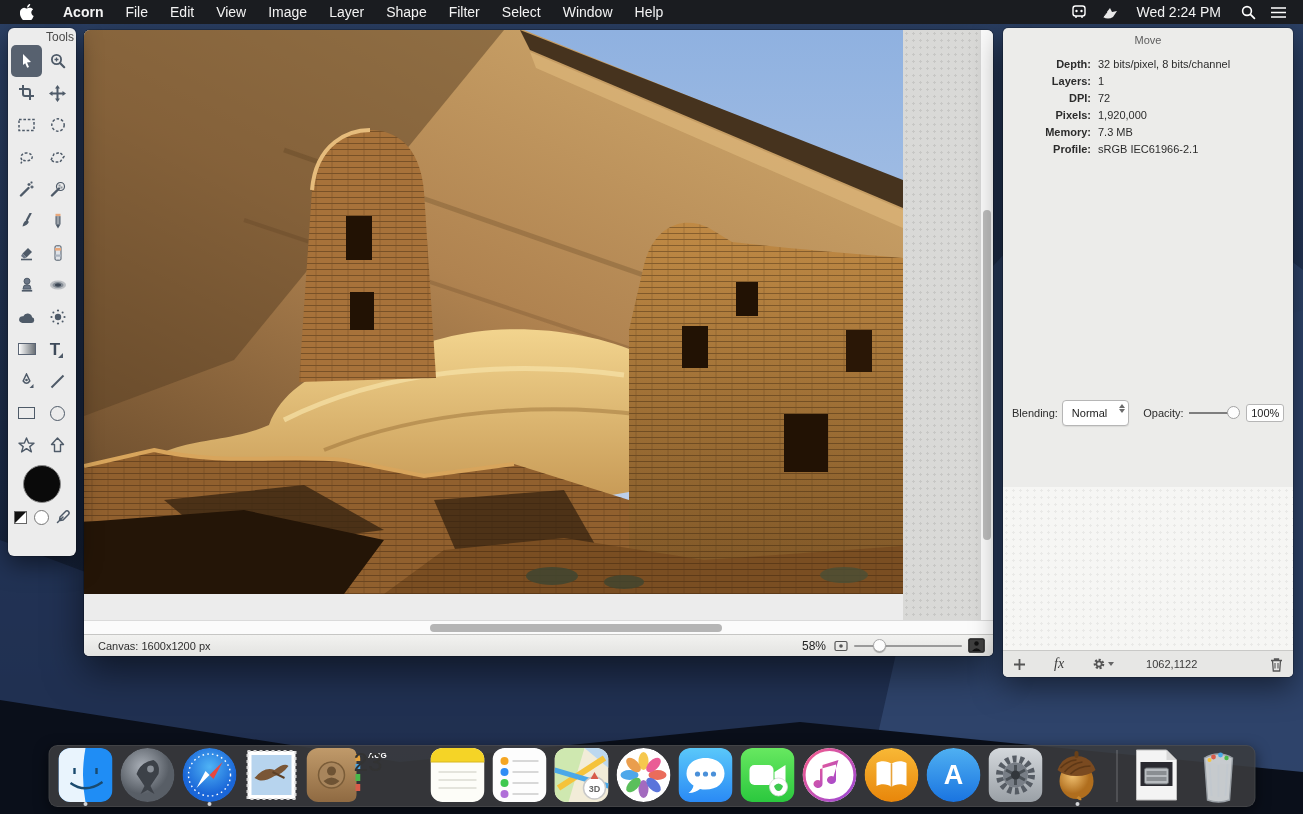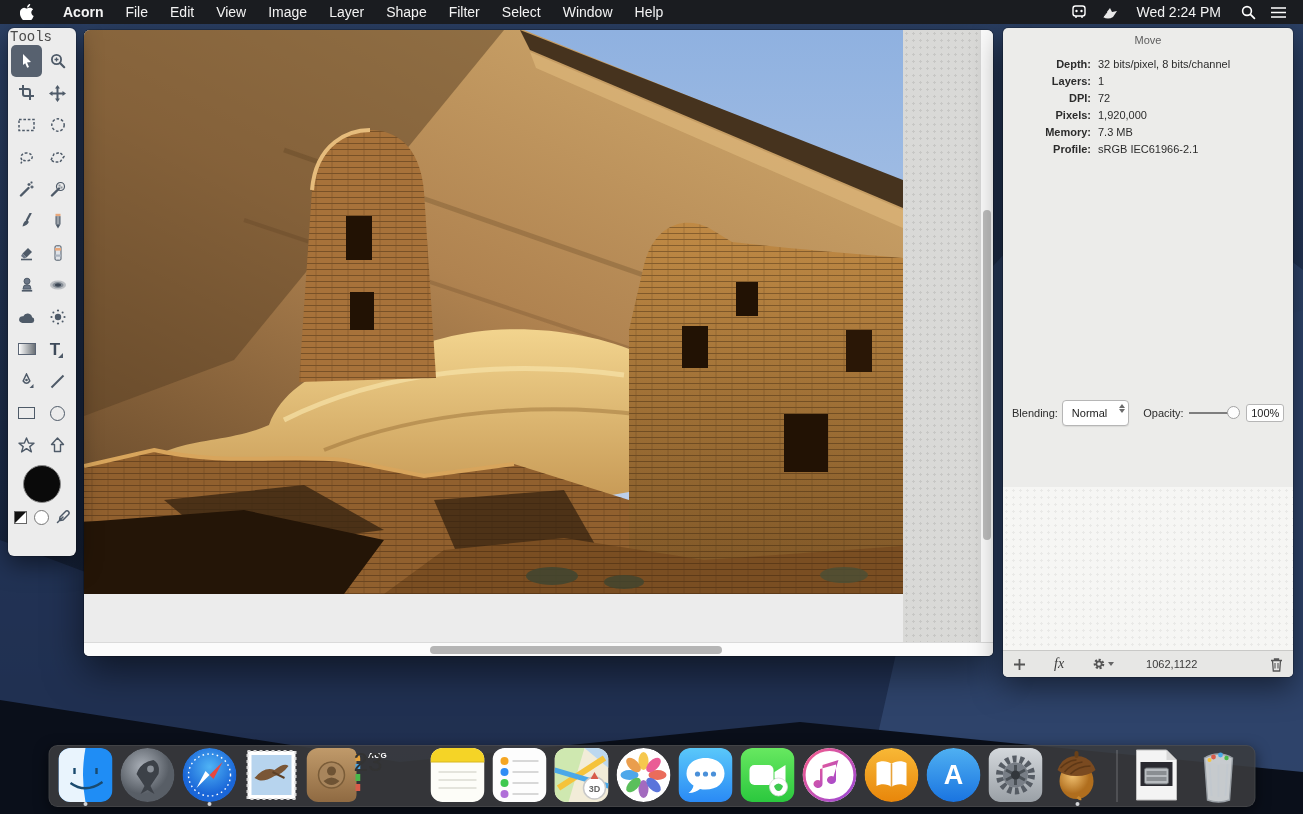--- a/index.html
+++ b/index.html
@@ -20,21 +20,21 @@
   .menubar .appname { font-weight:bold; padding:0 11px;text-align:center; }
   .menubar .spacer { flex:1; }
   .menubar .right { display:flex; align-items:center; gap:4px; padding-right:12px; }
   .menubar .sicon { width:26px; height:24px; display:flex; align-items:center; justify-content:center; }
   .menubar .clock { padding:0 10px; font-size:14px; }
 
   
   .toolswin { position:absolute; left:8px; top:28px; width:68px; height:528px;
     background:#ececec; border-radius:6px; box-shadow:0 8px 24px rgba(0,0,0,.5), 0 0 0 1px rgba(0,0,0,.15);
     z-index:30; padding:2px 2px 0 2px; }
-  .toolswin .ttitle { text-align:left; font-size:14px; color:#4a4a4a; height:15px; line-height:15px;font-family:Liberation Mono, monospace; }
+  .toolswin .ttitle { text-align:right; font-size:12px; color:#4a4a4a; height:15px; line-height:15px; }
   .toolgrid { display:grid; grid-template-columns:31px 31px; justify-content:center; }
   .tool { width:31px; height:32px; display:flex; align-items:center; justify-content:center; border-radius:5px; }
   .tool.sel { background:#57616f; }
   .tool svg { display:block; }
   .gradchip { width:18px; height:12px; border:1px solid #5a6474;
     background:linear-gradient(90deg,#fdfdfd,#6a7076); }
   .shape-rect { width:17px; height:12px; border:1.6px solid #4e5a68; background:transparent; }
   .shape-ellipse { width:15px; height:15px; border:1.6px solid #4e5a68; border-radius:50%; }
   .tglyph { font-size:17px; font-weight:bold; color:#3e4a5a; position:relative; line-height:1; }
   .colorwell { width:38px; height:38px; border-radius:50%; background:#0a0a0a;
@@ -436,20 +436,38 @@
         </svg>
     </div>
     <div class="pasteboard"></div>
     <div class="vscroll">
       <div class="vthumb"></div>
     </div>
   </div>
   <div class="hscrollrow">
     <div class="hthumb"></div>
   </div>
+  <div class="statusbar">
+    <span>Canvas: 1600x1200 px</span>
+    <span class="sspacer"></span>
+    <span class="zoompct">58%</span>
+    <svg width="14" height="12" viewBox="0 0 14 12">
+        <rect x="1" y="1.5" width="12" height="9" rx="1.5" fill="none" stroke="#555" stroke-width="1.2"></rect>
+        <circle cx="7" cy="6" r="1.8" fill="#555"></circle>
+      </svg>
+    <span class="zslider">
+      <span class="track"></span>
+      <span class="knob"></span>
+    </span>
+    <svg width="17" height="15" viewBox="0 0 17 15">
+        <rect x="0.8" y="0.8" width="15.4" height="13.4" rx="1.5" fill="#3f3f3f" stroke="#222" stroke-width="1.2"></rect>
+        <circle cx="8.5" cy="5.5" r="2.2" fill="#111"></circle>
+        <path d="M4,13 Q8.5,7.5 13,13 Z" fill="#111"></path>
+      </svg>
+  </div>
 </div>
 
 <div class="inspector">
   <div class="insp-title">Move</div>
   <div class="insp-info">
     <span class="lab">Depth:</span>
     <span class="val">32 bits/pixel, 8 bits/channel</span>
     <span class="lab">Layers:</span>
     <span class="val">1</span>
     <span class="lab">DPI:</span>

